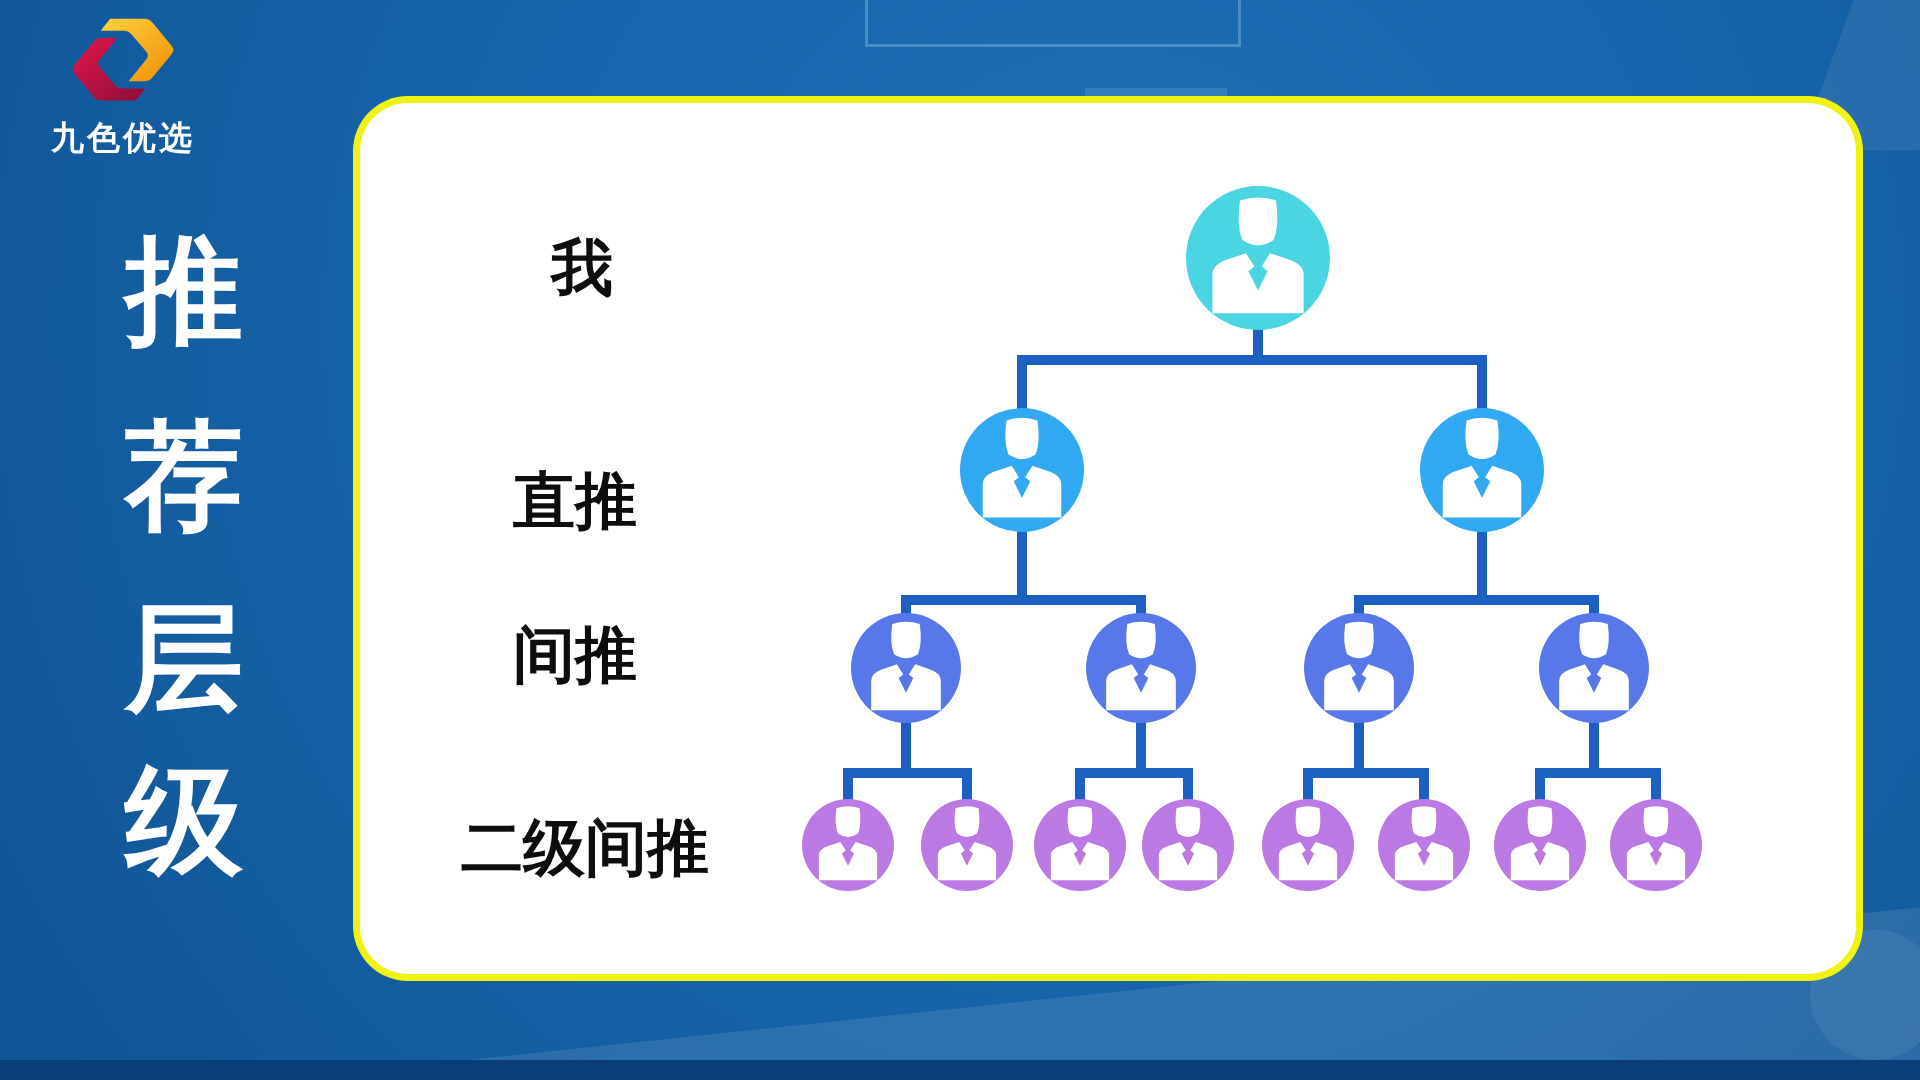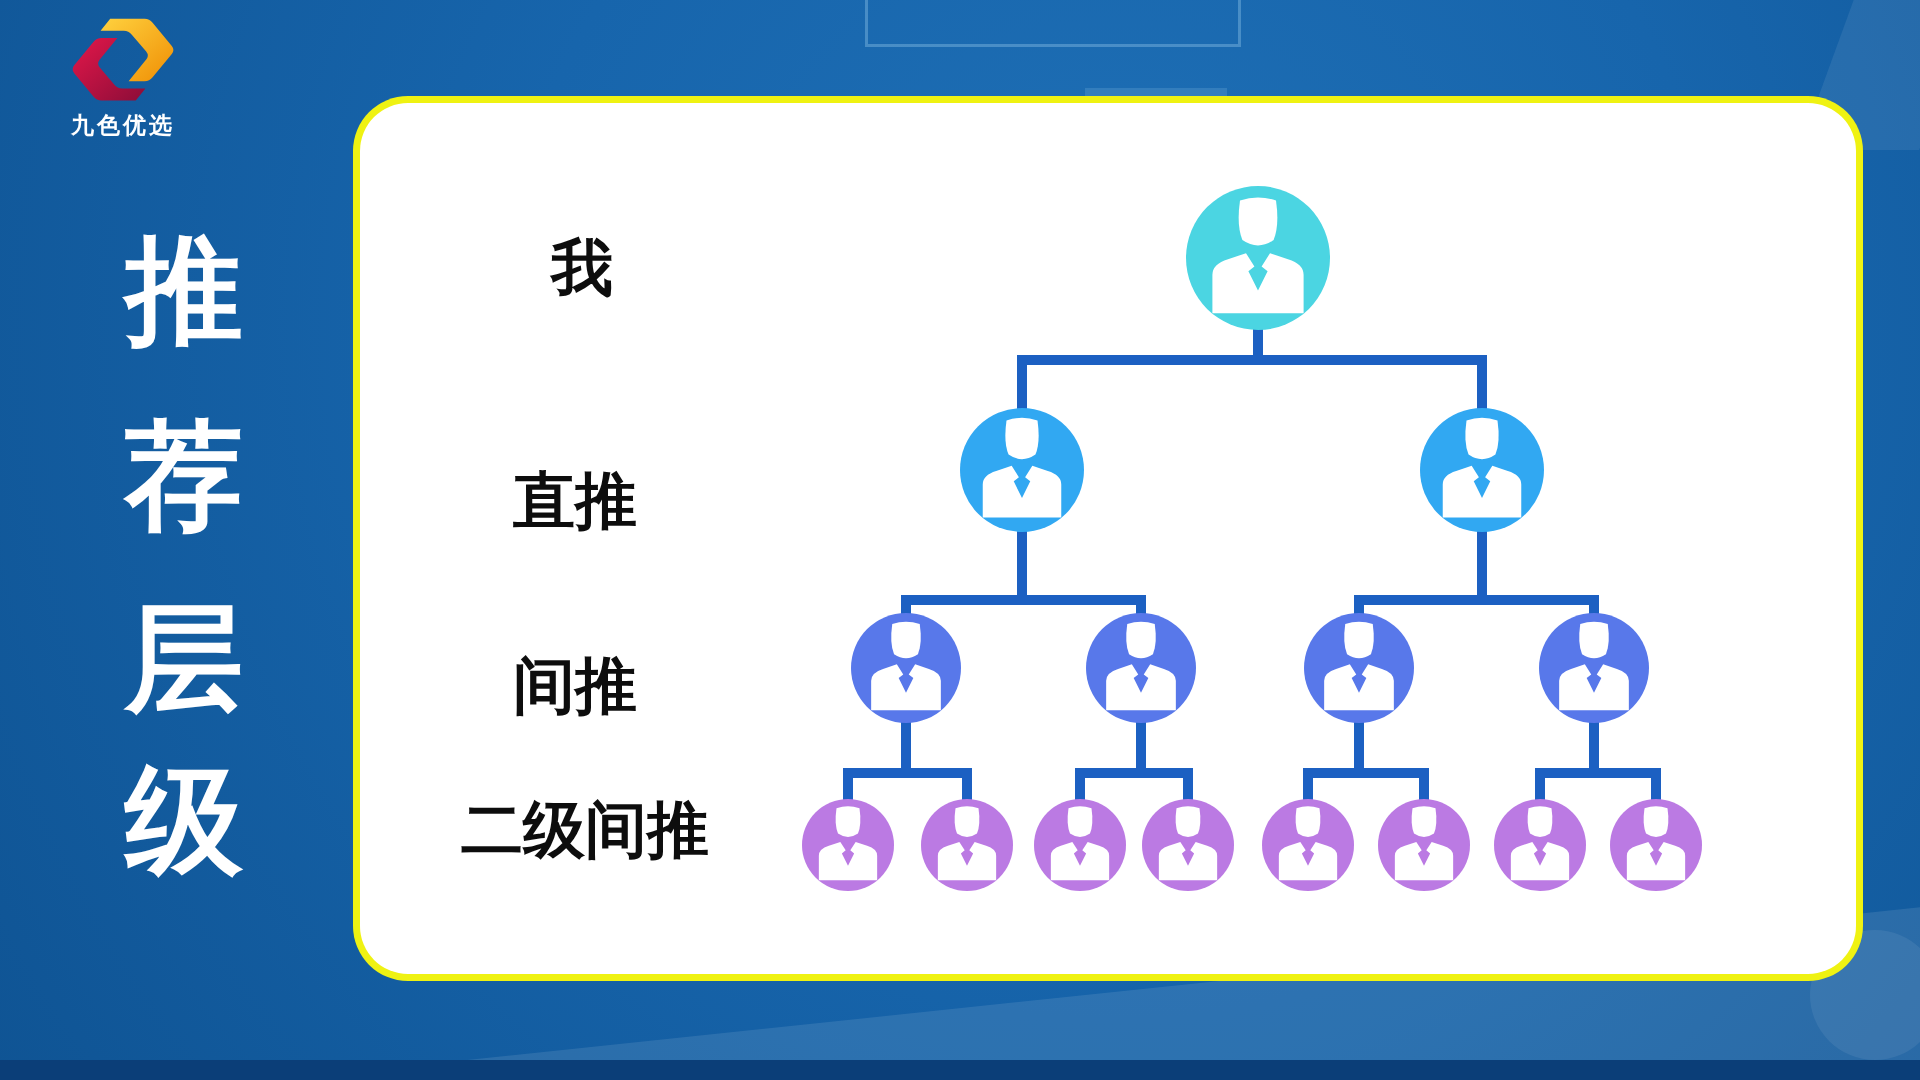--- a/index.html
+++ b/index.html
@@ -12,21 +12,21 @@
   .deco{position:absolute;pointer-events:none;}
   .deco-rect-a{left:865px;top:-45px;width:370px;height:86px;border:3px solid rgba(160,210,240,.35);}
   .deco-rect-b{left:1085px;top:88px;width:142px;height:22px;background:rgba(160,210,240,.18);}
   .deco-band-right{right:-30px;top:-20px;width:120px;height:170px;background:rgba(255,255,255,.08);transform:skewX(-20deg);}
   .deco-band-bottom{left:-120px;top:1002px;width:2300px;height:420px;background:rgba(255,255,255,.10);transform:rotate(-6deg);}
   .deco-glow{left:1810px;top:930px;width:130px;height:130px;border-radius:50%;background:rgba(255,255,255,.07);}
   .bottom-bar{position:absolute;left:0;bottom:0;width:100%;height:20px;background:#0b3e78;}
   
   .logo{position:absolute;left:38px;top:14px;width:170px;text-align:center;}
   .logo svg{display:block;margin:0 auto;}
-  .logo-text{color:#ffffff;font-size:23px;font-weight:bold;letter-spacing:3px;white-space:nowrap;}
+  .logo-text{margin-top:6px;color:#ffffff;font-size:33px;font-weight:bold;letter-spacing:3px;white-space:nowrap;}
   
   .vtitle-char{
     position:absolute;left:184px;transform:translateX(-50%);
     color:#ffffff;font-size:118px;line-height:1;font-weight:900;
     font-family:"DejaVu Sans","Liberation Sans",sans-serif;
   }
   
   .panel{
     position:absolute;left:360px;top:103px;width:1496px;height:871px;
     background:#ffffff;border-radius:48px;
@@ -149,18 +149,18 @@
           </g>
           <g>
             <circle cx="1296" cy="742" r="46" fill="#bb7ae3"></circle>
             <use href="#person" fill="#ffffff" transform="translate(1296,742) scale(0.767)"></use>
           </g>
         </g>
     </svg>
     <div id="labels">
         <div class="row-label" style="left: 222px; top: 165px;">我</div>
         <div class="row-label" style="left: 215px; top: 398px;">直推</div>
-        <div class="row-label" style="left: 215px; top: 583px;">间推</div>
-        <div class="row-label" style="left: 225px; top: 727px;">二级间推</div>
+        <div class="row-label" style="left: 215px; top: 552px;">间推</div>
+        <div class="row-label" style="left: 225px; top: 745px;">二级间推</div>
       </div>
   </div>
 
 </div>
 
 </body></html>

